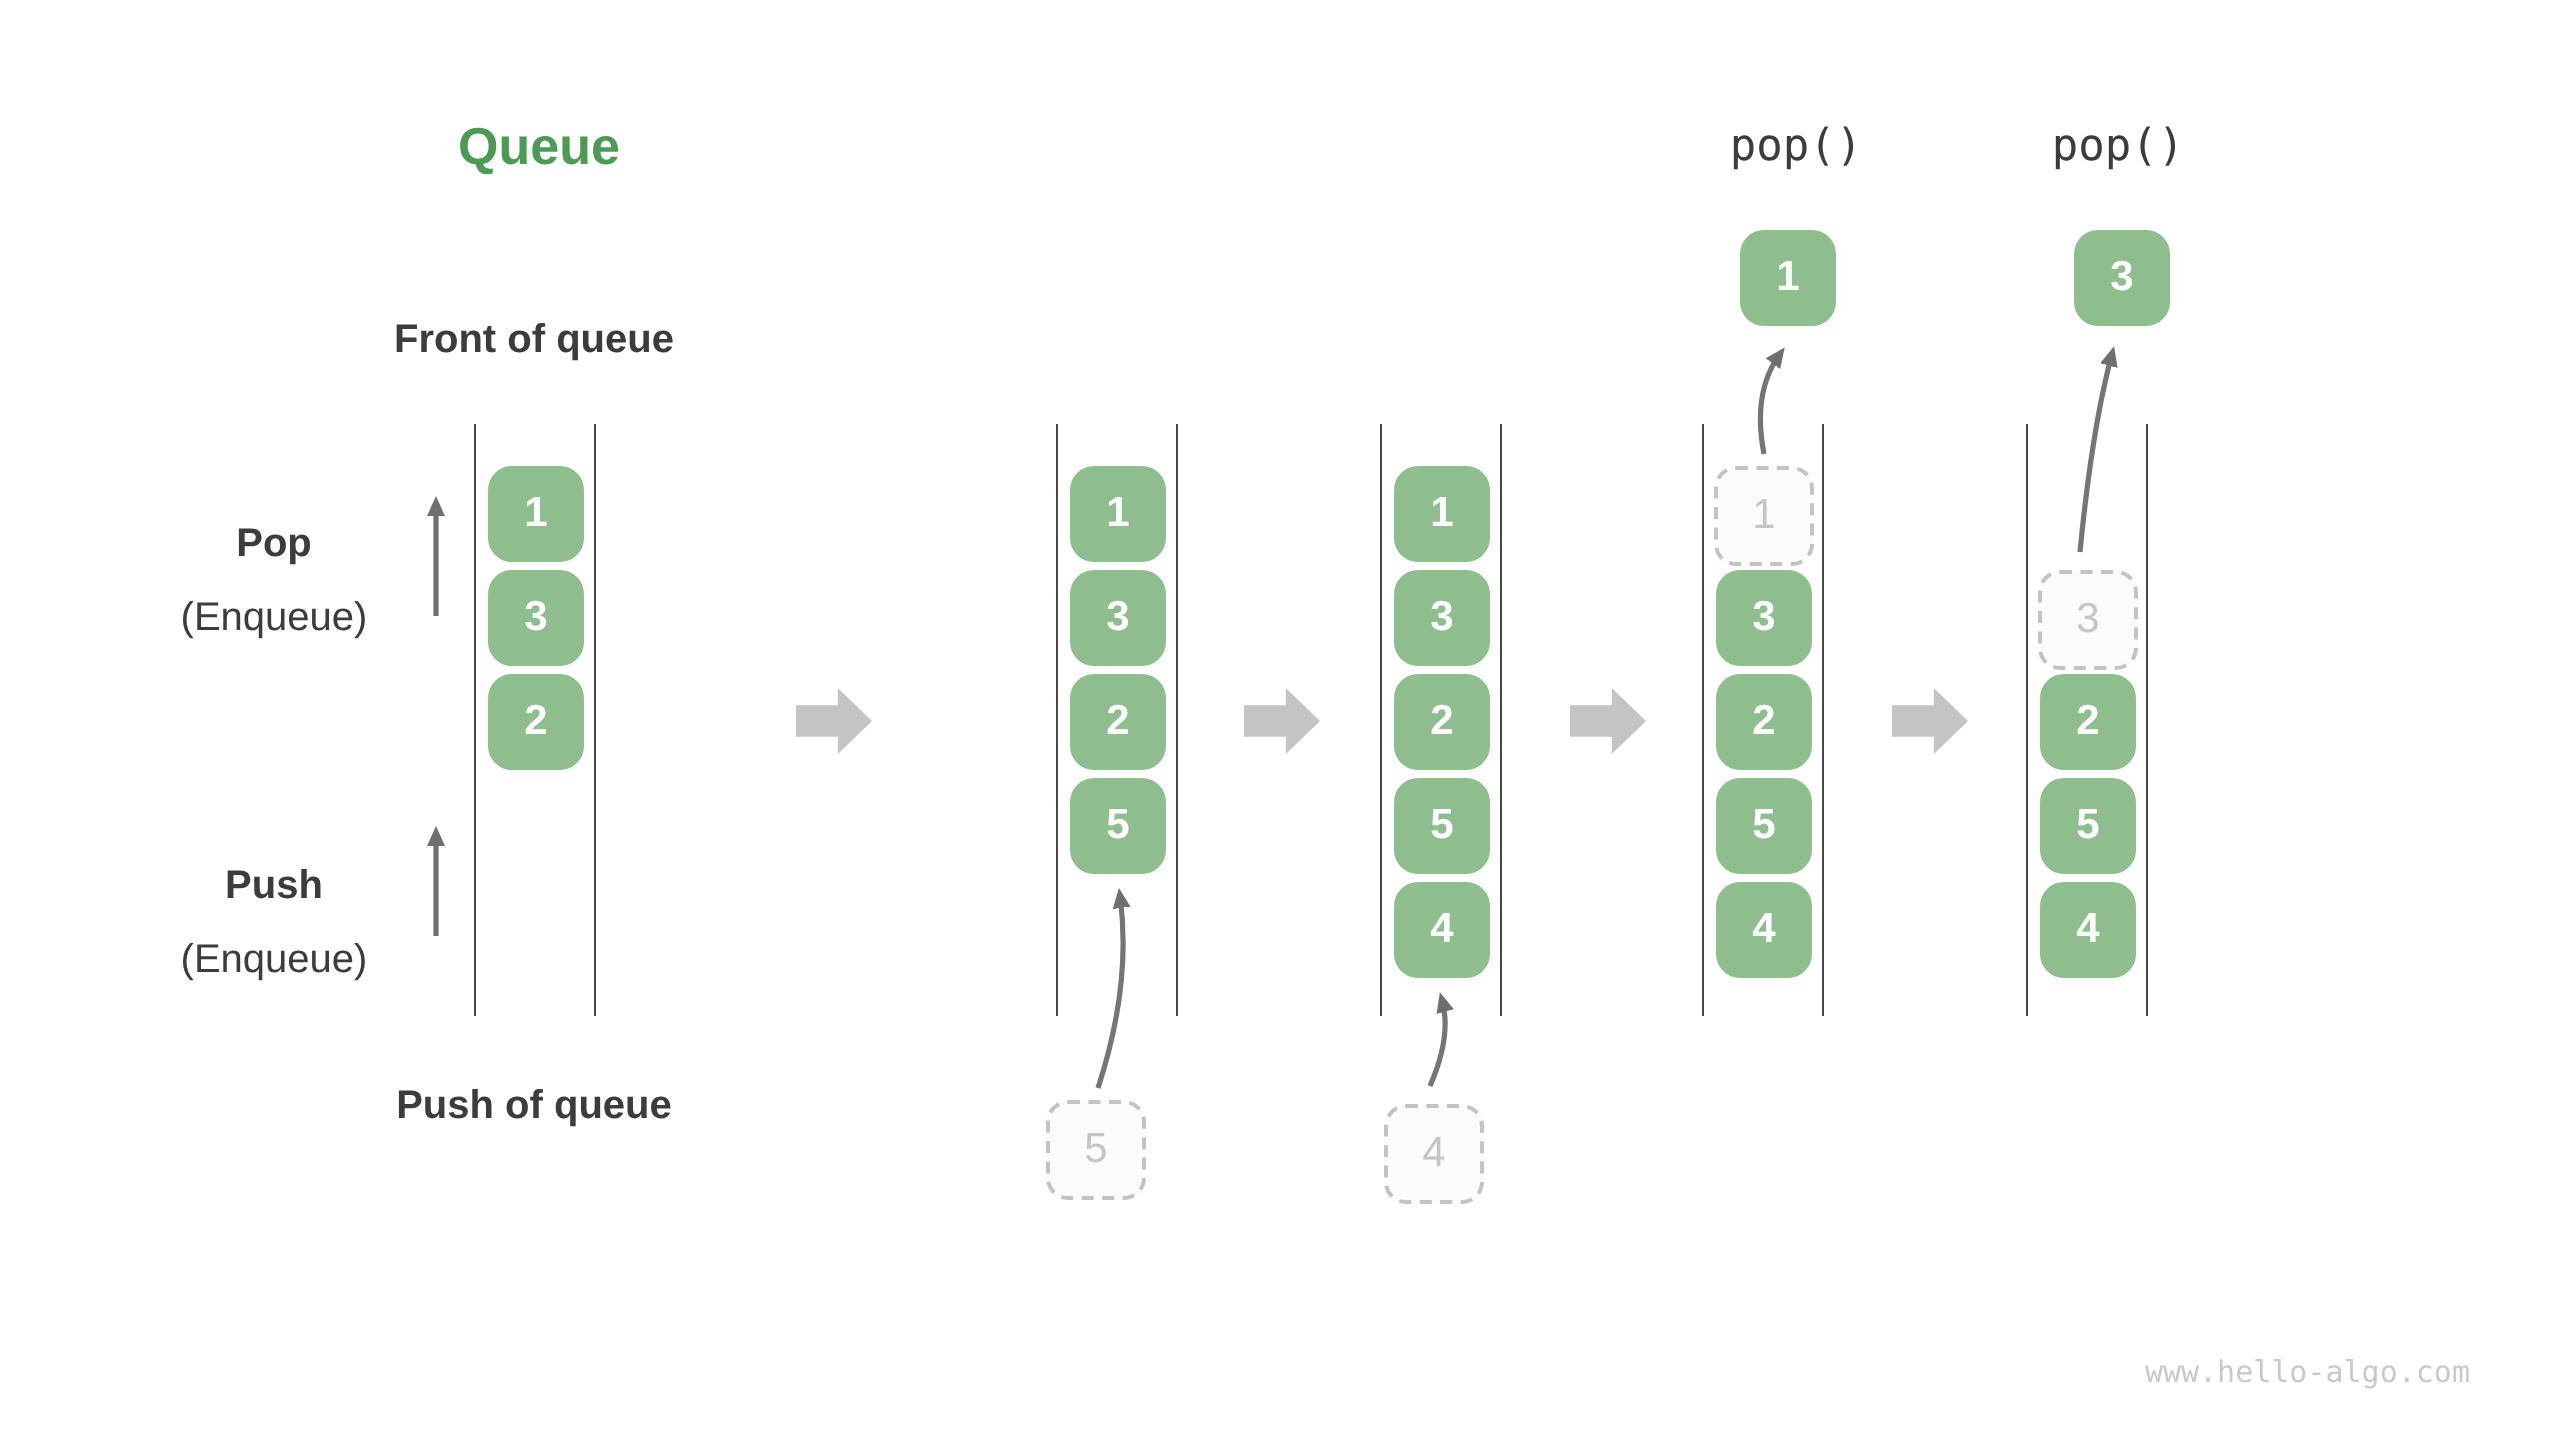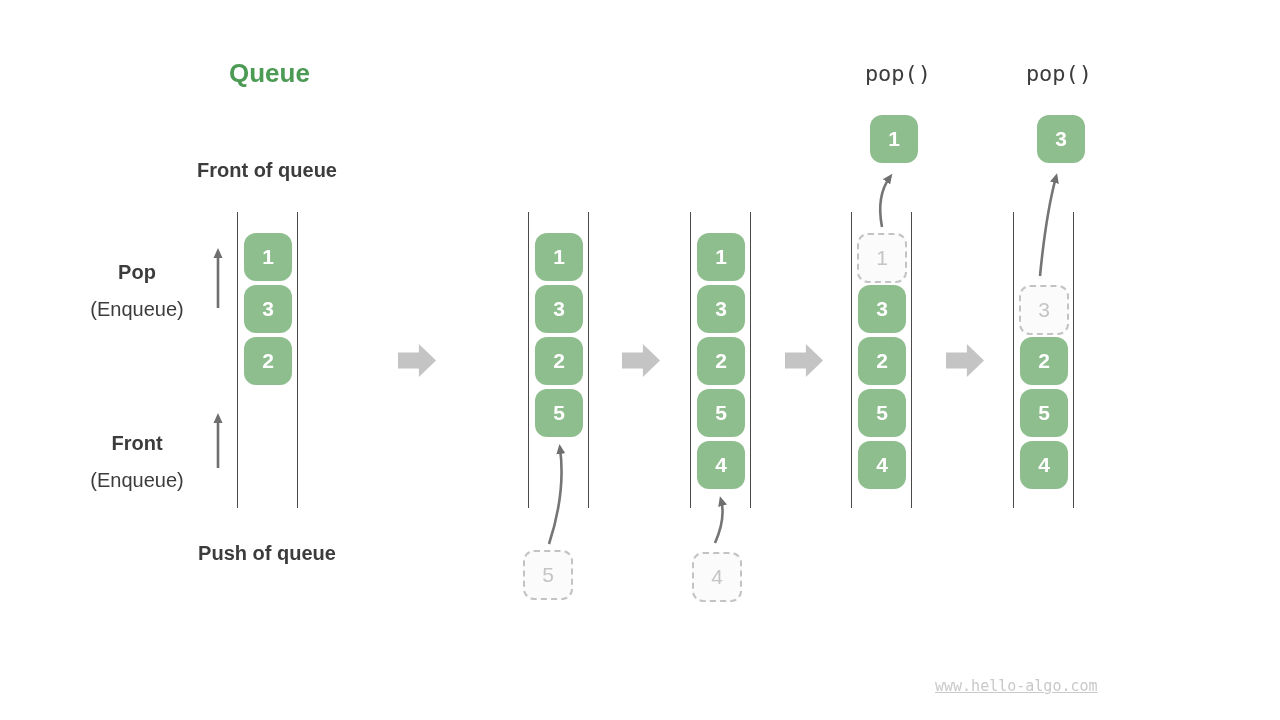--- a/index.html
+++ b/index.html
@@ -53,36 +53,36 @@
     clip-path:polygon(0 26%,55% 26%,55% 0,100% 50%,55% 100%,55% 74%,0 74%);
   }
   .code{
     position:absolute;width:160px;text-align:center;
     font-family:"DejaVu Sans Mono","Liberation Mono",monospace;
     font-size:22px;color:var(--text-dark);white-space:pre;
   }
   .code .arg{color:var(--accent-green);font-weight:bold;}
   .overlay{position:absolute;left:0;top:0;pointer-events:none;}
   .watermark{
-    position:absolute;right:45px;top:677px;width:300px;text-align:left;
+    position:absolute;right:45px;top:677px;width:300px;text-align:right;
     font-family:"DejaVu Sans Mono","Liberation Mono",monospace;
-    font-size:15px;color:var(--watermark-gray);text-decoration:underline;
+    font-size:15px;color:var(--watermark-gray);
   }
 </style>
 </head>
 <body>
 
 <div class="canvas">
 
   <div class="title">Queue</div>
   <div class="h-label" style="left:157px;top:159px">Front of queue</div>
   <div class="h-label" style="left:157px;top:542px">Push of queue</div>
   <div class="side-label bold" style="left:57px;top:261px">Pop</div>
   <div class="side-label" style="left:57px;top:298px">(Enqueue)</div>
-  <div class="side-label bold" style="left:57px;top:432px">Front</div>
+  <div class="side-label bold" style="left:57px;top:432px">Push</div>
   <div class="side-label" style="left:57px;top:469px">(Enqueue)</div>
 
   <div class="rail" style="left:237px"></div>
   <div class="rail" style="left:528px"></div>
   <div class="rail" style="left:690px"></div>
   <div class="rail" style="left:851px"></div>
   <div class="rail" style="left:1013px"></div>
 
   <div class="step-arrow" style="left:398px"></div>
   <div class="step-arrow" style="left:622px"></div>

